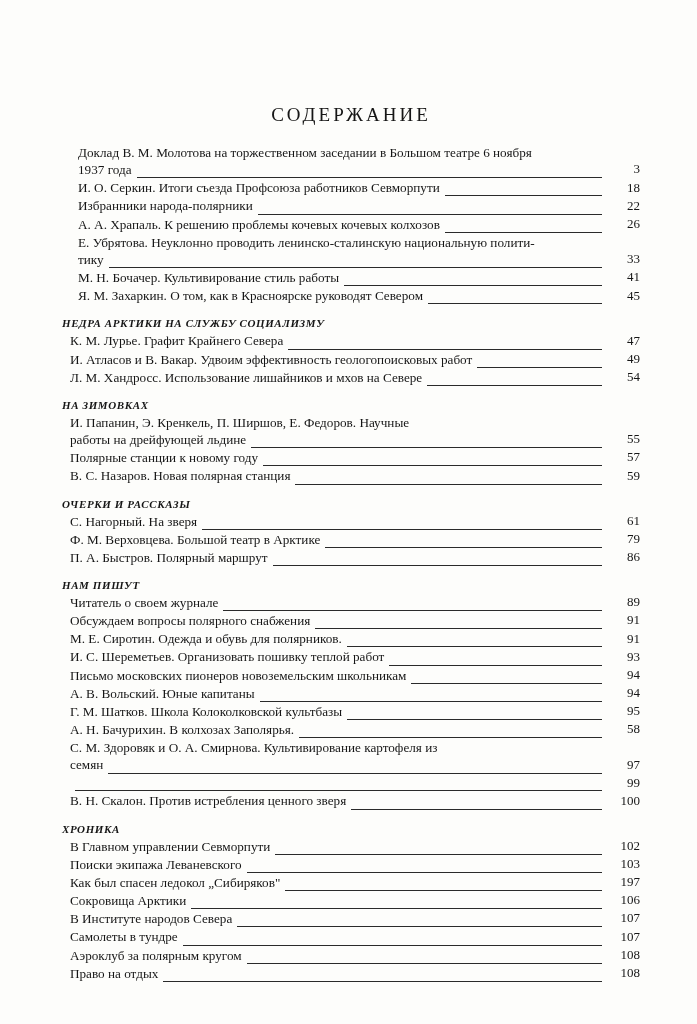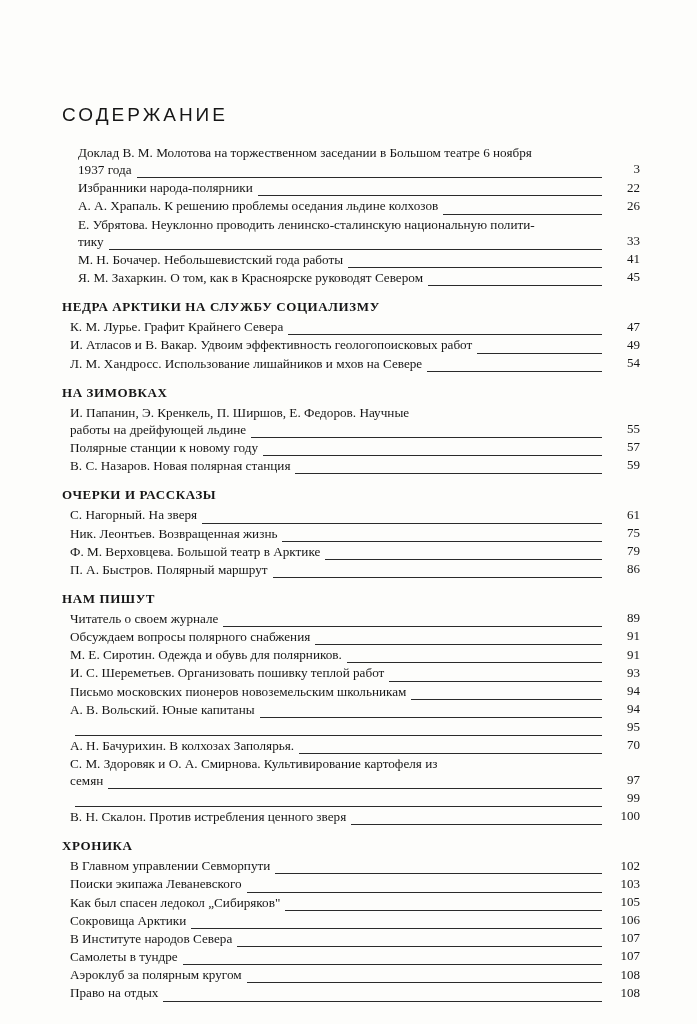--- a/index.html
+++ b/index.html
@@ -22,29 +22,30 @@
     height: 1024px;
     background: #fdfdfb;
   }
   .content {
     position: absolute;
     left: 62px;
     top: 104px;
     width: 578px;
   }
   .toc-title {
-    text-align: left;
+    text-align: center;
     font-size: 19px;
     letter-spacing: 3px;
     margin-bottom: 18px;
-    font-family: Liberation Sans, sans-serif;
+    font-family: Liberation Serif, serif;
   }
   .section-head {
+    font-style: italic;
     font-weight: bold;
-    font-size: 13px;
+    font-size: 11px;
     letter-spacing: 0.6px;
     margin-top: 13px;
     margin-bottom: 3px;
   }
   .entry {
     display: flex;
     align-items: flex-end;
     font-size: 13.2px;
     line-height: 1.30;
     margin-bottom: 1px;
@@ -87,39 +88,44 @@
     <div id="toc-body">
         <div class="entry wrap indent0">
           <div class="txt">Доклад В. М. Молотова на торжественном заседании в Большом театре 6 ноября</div>
           <div class="row2">
             <span class="txt">1937 года</span>
             <span class="leader"></span>
             <span class="pg">3</span>
           </div>
         </div>
         <div class="entry indent0">
+          <span class="txt">И. О. Серкин. Итоги съезда Профсоюза работников Севморпути</span>
+          <span class="leader"></span>
+          <span class="pg">18</span>
+        </div>
+        <div class="entry indent0">
           <span class="txt">Избранники народа-полярники</span>
           <span class="leader"></span>
           <span class="pg">22</span>
         </div>
         <div class="entry indent0">
-          <span class="txt">А. А. Храпаль. К решению проблемы оседания льдине колхозов</span>
+          <span class="txt">А. А. Храпаль. К решению проблемы кочевых кочевых колхозов</span>
           <span class="leader"></span>
           <span class="pg">26</span>
         </div>
         <div class="entry wrap indent0">
           <div class="txt">Е. Убрятова. Неуклонно проводить ленинско-сталинскую  национальную полити-</div>
           <div class="row2">
             <span class="txt">тику</span>
             <span class="leader"></span>
             <span class="pg">33</span>
           </div>
         </div>
         <div class="entry indent0">
-          <span class="txt">М. Н. Бочачер. Небольшевистский года работы</span>
+          <span class="txt">М. Н. Бочачер. Культивирование стиль работы</span>
           <span class="leader"></span>
           <span class="pg">41</span>
         </div>
         <div class="entry indent0">
           <span class="txt">Я. М. Захаркин. О том, как в Красноярске руководят Севером</span>
           <span class="leader"></span>
           <span class="pg">45</span>
         </div>
         <div class="section-head">НЕДРА АРКТИКИ НА СЛУЖБУ СОЦИАЛИЗМУ</div>
         <div class="entry indent1">
@@ -156,25 +162,20 @@
           <span class="leader"></span>
           <span class="pg">59</span>
         </div>
         <div class="section-head">ОЧЕРКИ И РАССКАЗЫ</div>
         <div class="entry indent1">
           <span class="txt">С. Нагорный. На зверя</span>
           <span class="leader"></span>
           <span class="pg">61</span>
         </div>
         <div class="entry indent1">
-          <span class="txt">Ник. Леонтьев. Возвращенная жизнь</span>
-          <span class="leader"></span>
-          <span class="pg">75</span>
-        </div>
-        <div class="entry indent1">
           <span class="txt">Ф. М. Верховцева. Большой театр в Арктике</span>
           <span class="leader"></span>
           <span class="pg">79</span>
         </div>
         <div class="entry indent1">
           <span class="txt">П. А. Быстров. Полярный маршрут</span>
           <span class="leader"></span>
           <span class="pg">86</span>
         </div>
         <div class="section-head">НАМ ПИШУТ</div>
@@ -202,27 +203,28 @@
           <span class="txt">Письмо московских пионеров новоземельским школьникам</span>
           <span class="leader"></span>
           <span class="pg">94</span>
         </div>
         <div class="entry indent1">
           <span class="txt">А. В. Вольский. Юные капитаны</span>
           <span class="leader"></span>
           <span class="pg">94</span>
         </div>
         <div class="entry indent1">
+          <span class="txt">Г. М. Шатков. Школа Колоколковской культбазы</span>
           <span class="leader"></span>
           <span class="pg">95</span>
         </div>
         <div class="entry indent1">
           <span class="txt">А. Н. Бачурихин. В колхозах Заполярья.</span>
           <span class="leader"></span>
-          <span class="pg">70</span>
+          <span class="pg">58</span>
         </div>
         <div class="entry wrap indent1">
           <div class="txt">С. М. Здоровяк и О. А. Смирнова.  Культивирование  картофеля  из</div>
           <div class="row2">
             <span class="txt">семян</span>
             <span class="leader"></span>
             <span class="pg">97</span>
           </div>
         </div>
         <div class="entry indent1">
@@ -241,21 +243,21 @@
           <span class="pg">102</span>
         </div>
         <div class="entry indent1">
           <span class="txt">Поиски экипажа Леваневского</span>
           <span class="leader"></span>
           <span class="pg">103</span>
         </div>
         <div class="entry indent1">
           <span class="txt">Как был спасен ледокол „Сибиряков"</span>
           <span class="leader"></span>
-          <span class="pg">105</span>
+          <span class="pg">197</span>
         </div>
         <div class="entry indent1">
           <span class="txt">Сокровища Арктики</span>
           <span class="leader"></span>
           <span class="pg">106</span>
         </div>
         <div class="entry indent1">
           <span class="txt">В Институте народов Севера</span>
           <span class="leader"></span>
           <span class="pg">107</span>

